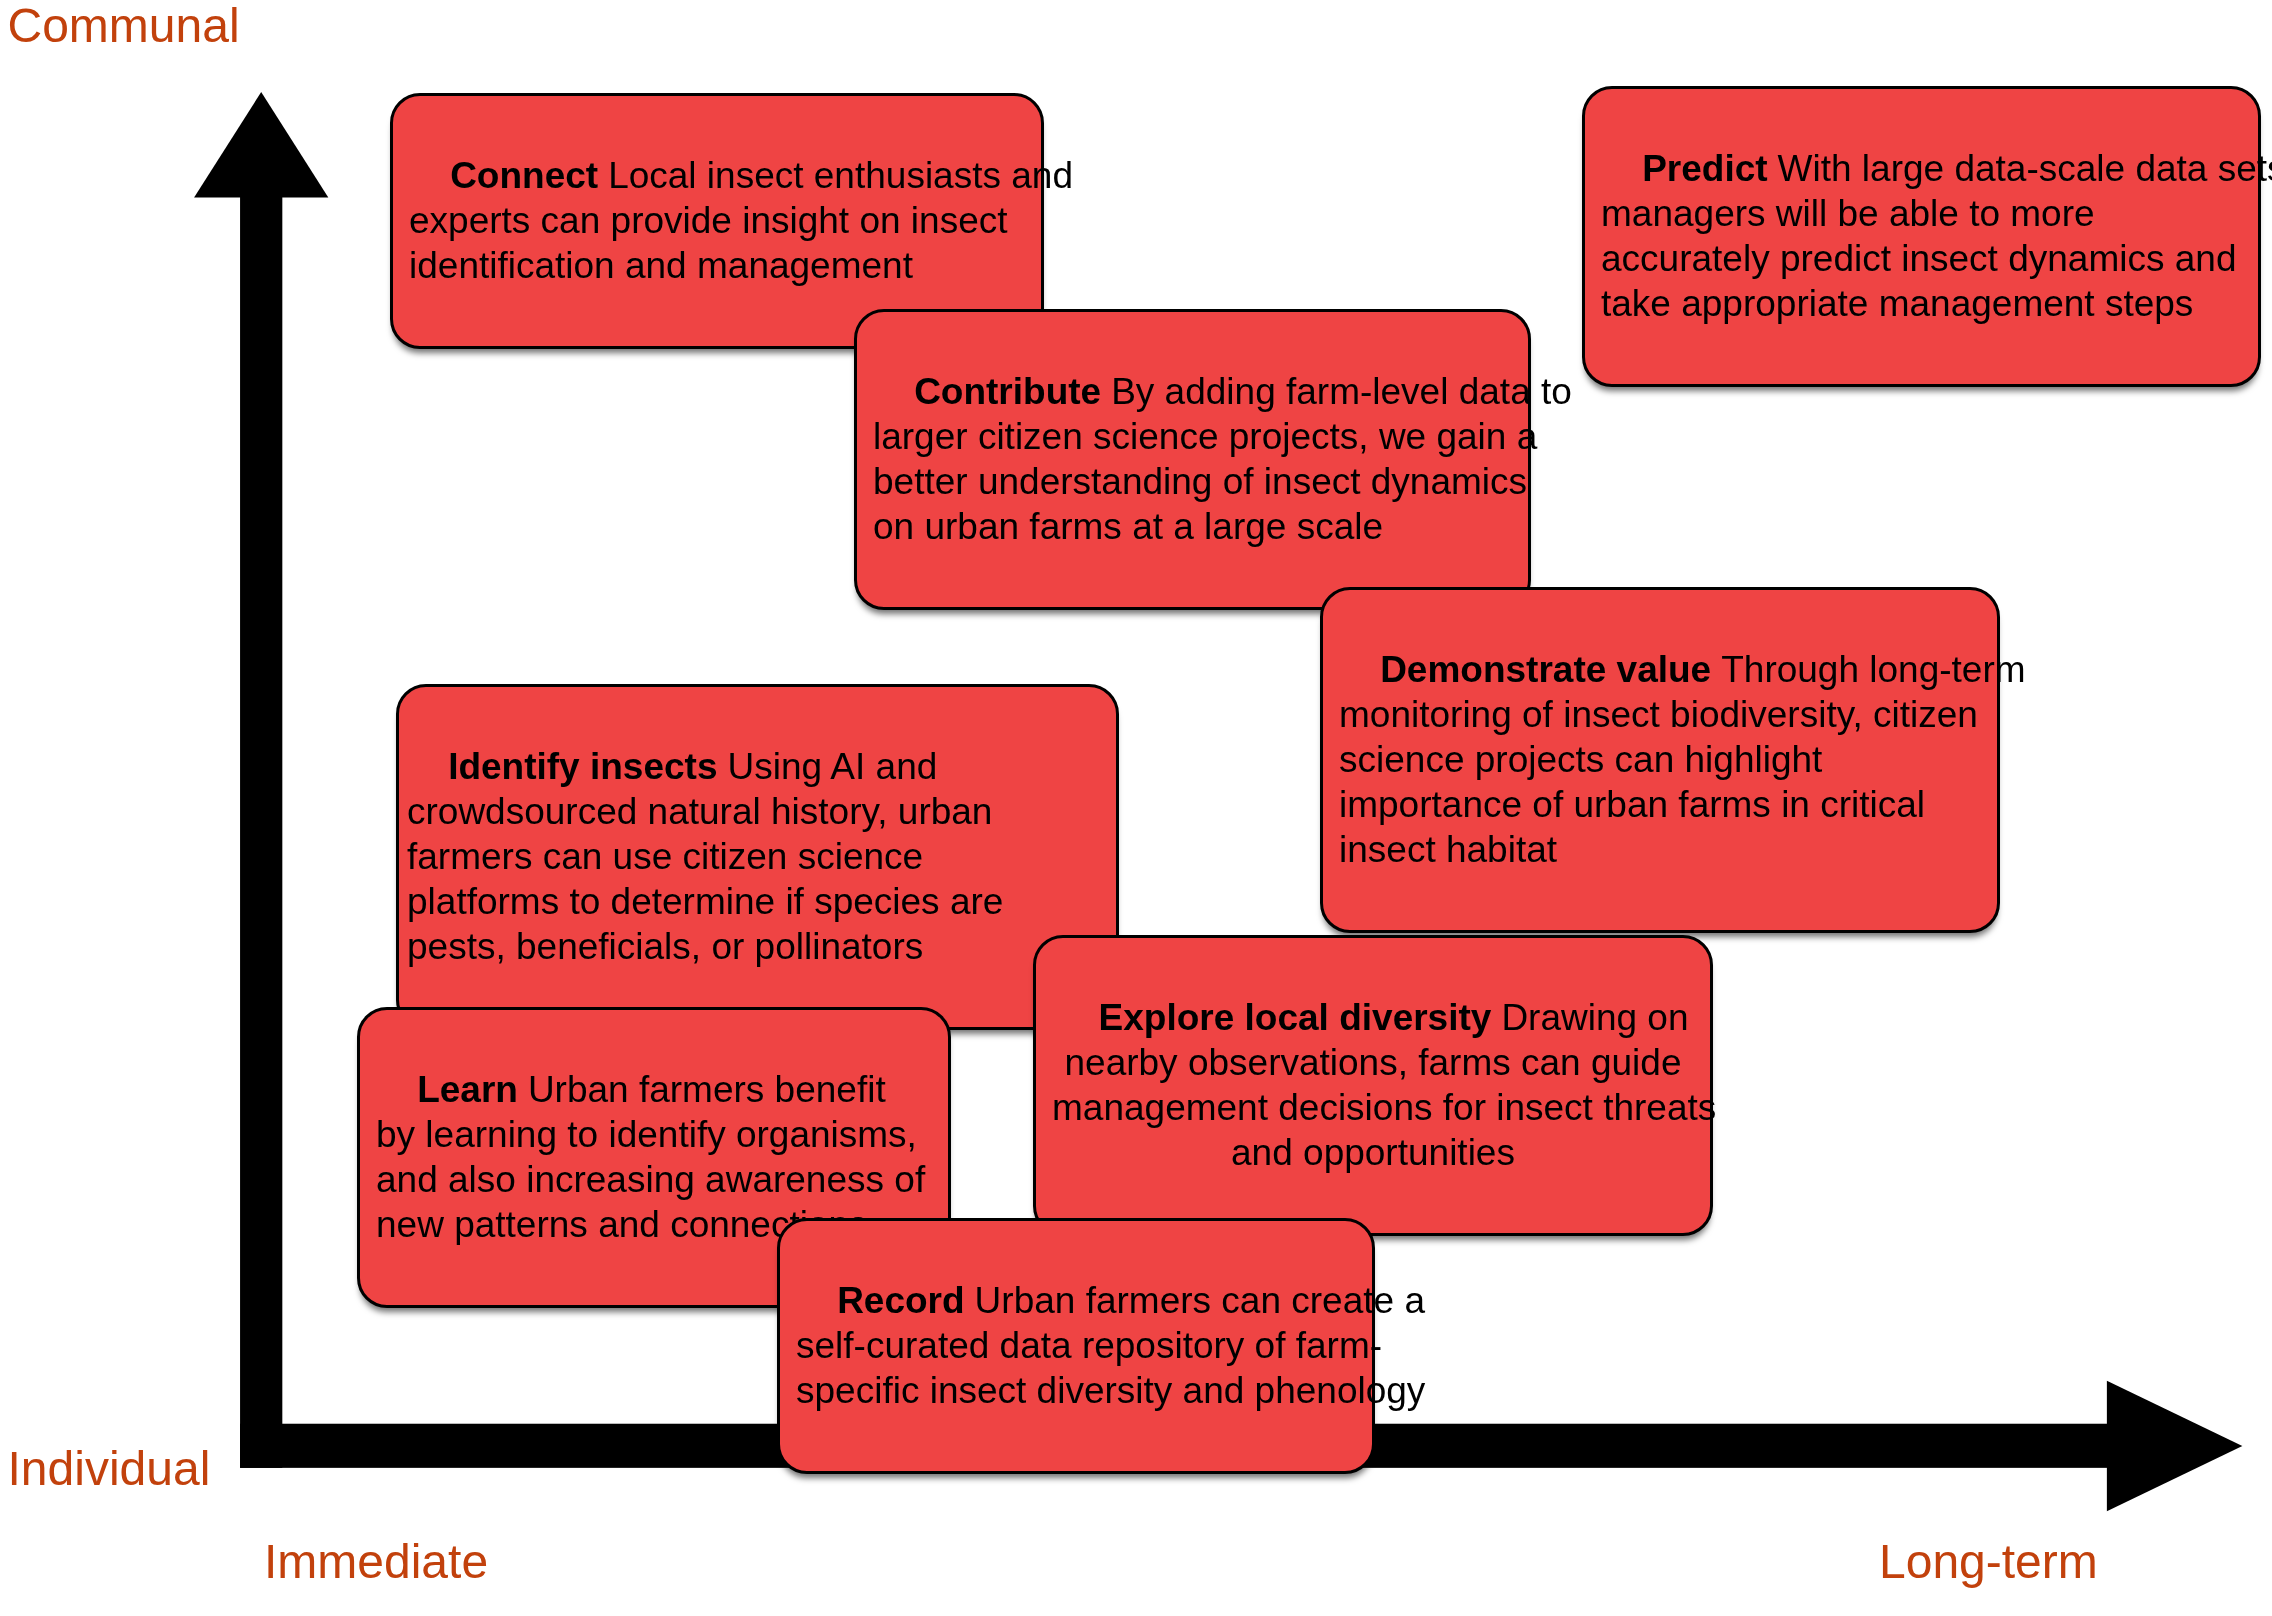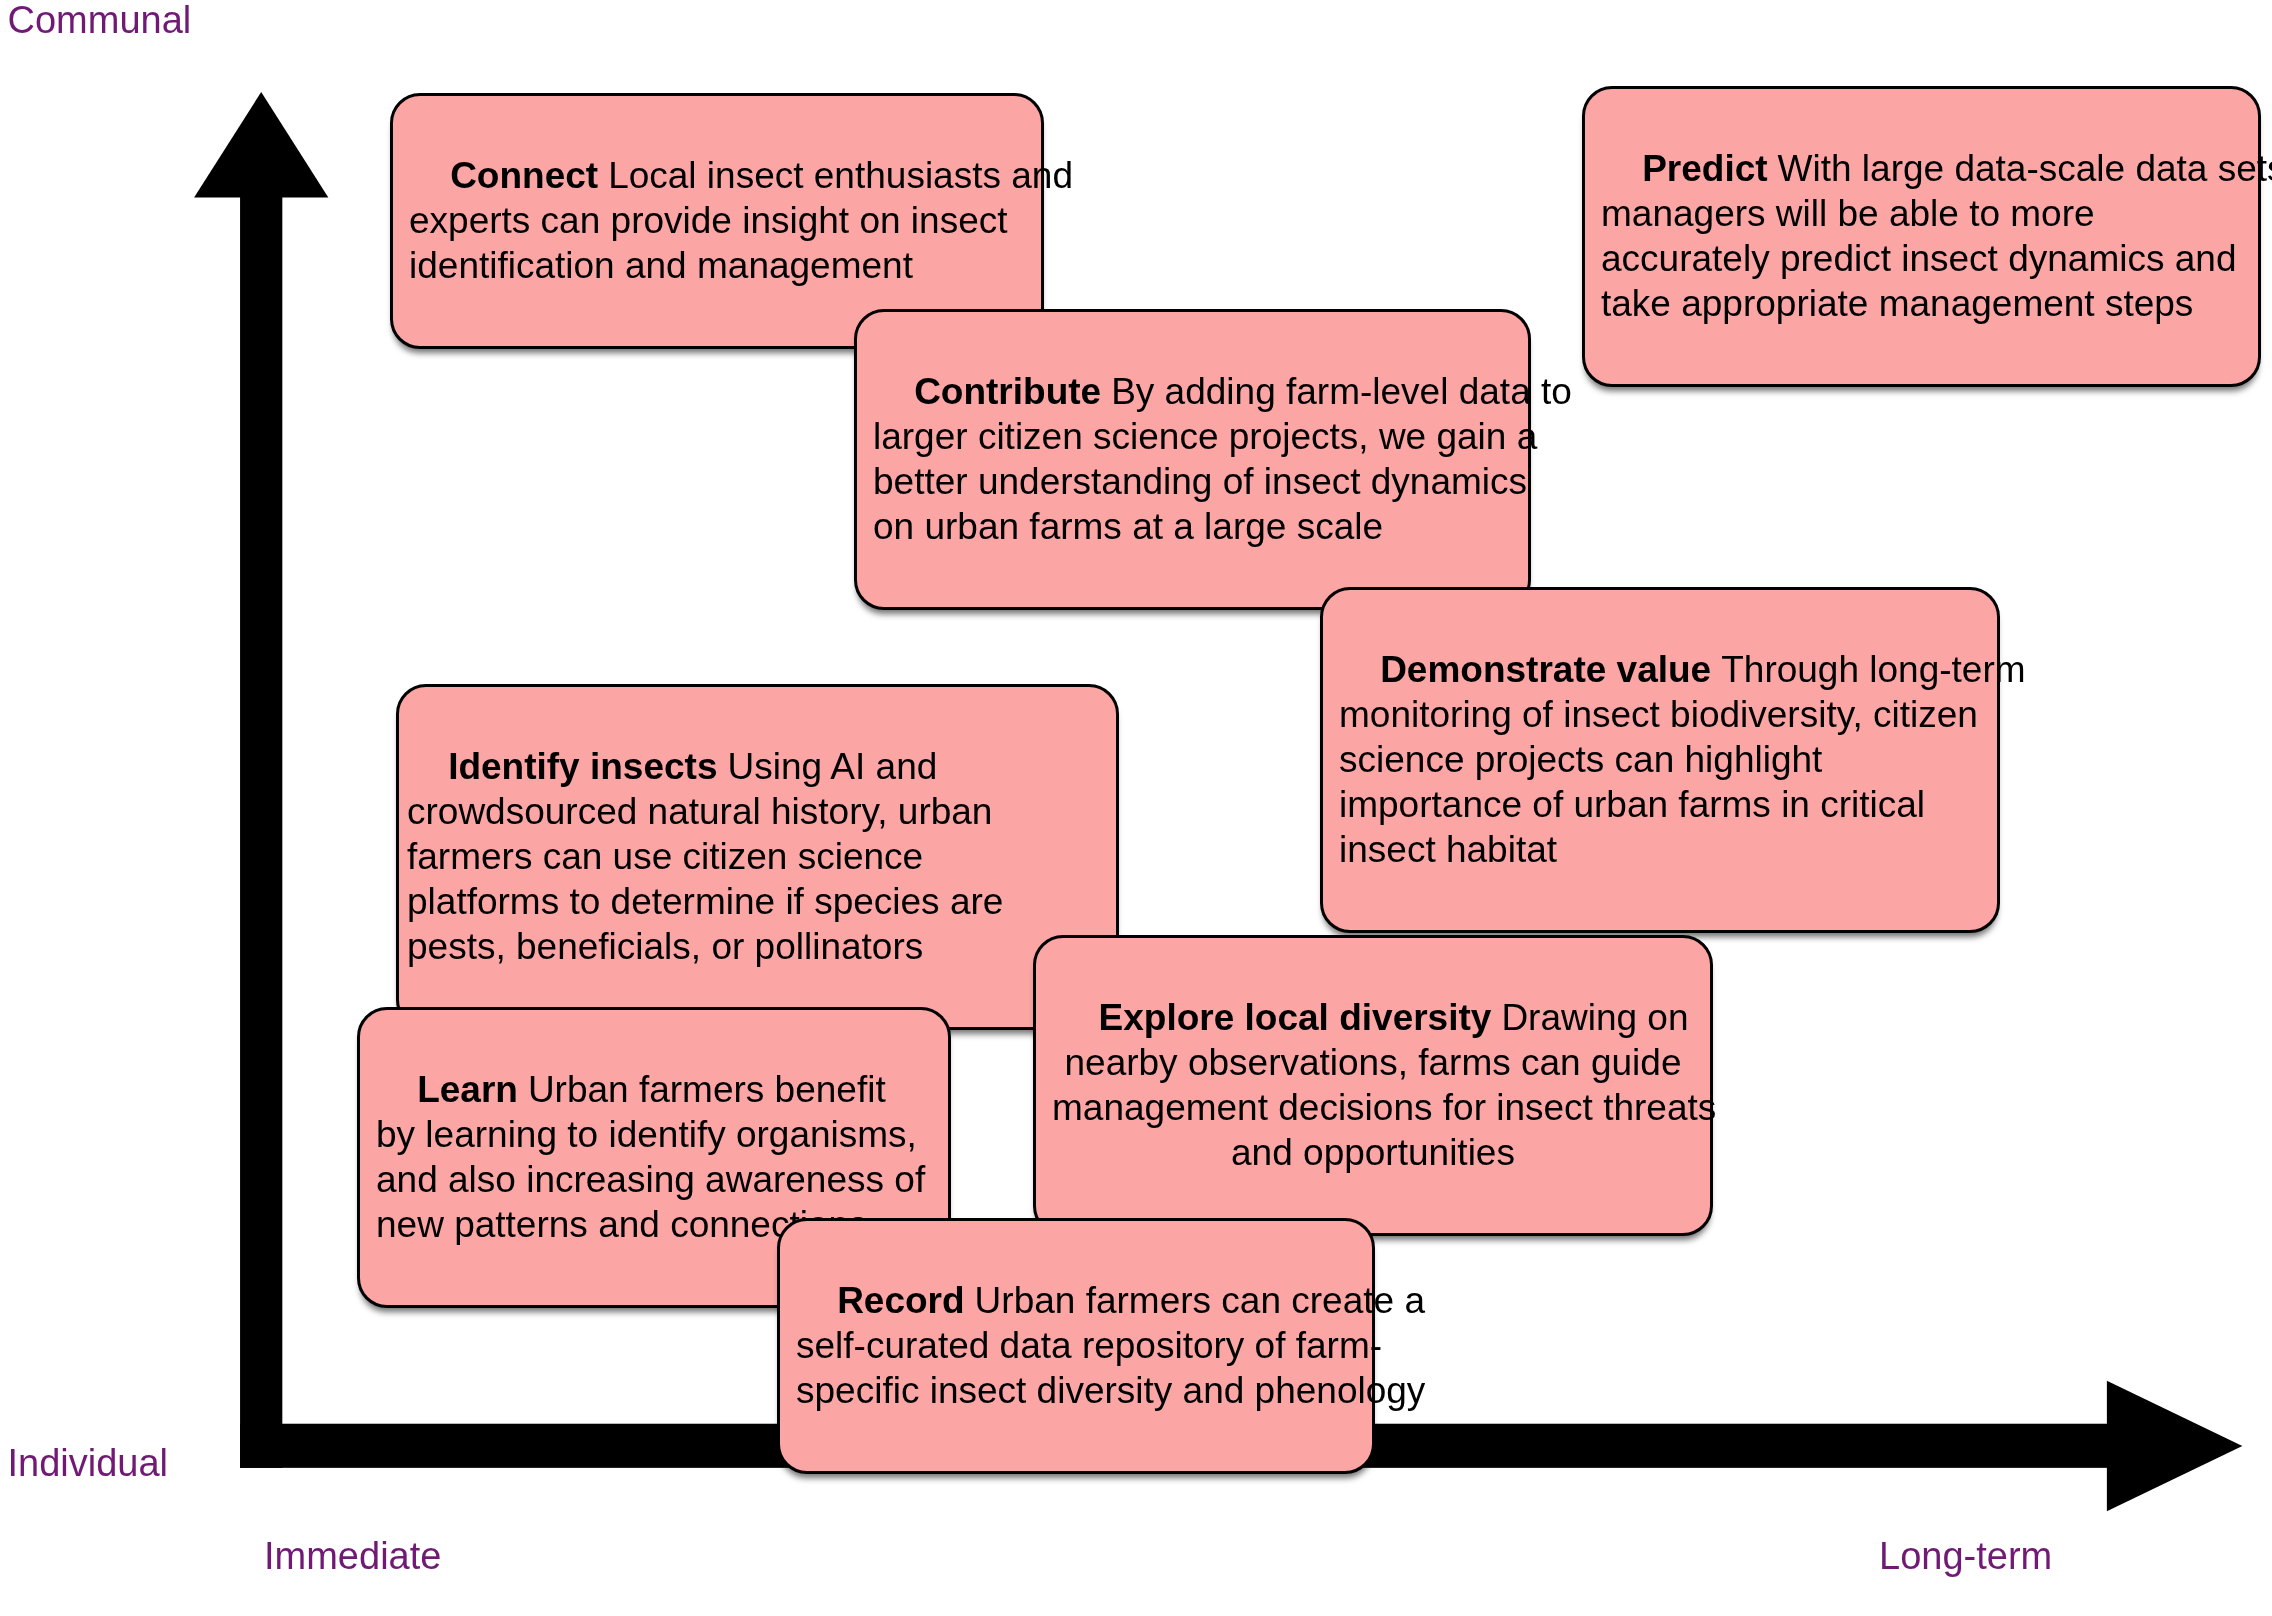--- a/index.html
+++ b/index.html
@@ -18,32 +18,32 @@
   }
   #axes-svg {
     position: absolute;
     left: 0;
     top: 0;
     width: 2273px;
     height: 1617px;
   }
   .axis-label {
     position: absolute;
-    font-size: 38px;
+    font-size: 48px;
     line-height: 1.05;
-    color: #701a75;
+    color: #c2410c;
     white-space: pre;
   }
   #lbl-communal   { left: 7.5px;   top: 1.2px;     }
   #lbl-individual { left: 7.5px;   top: 1428px; margin-top: 16px;  }
   #lbl-immediate  { left: 235px;  top: 1537px; margin-left: 29px;  }
   #lbl-longterm   { left: 1879px; top: 1537px;  }
   .note-box {
     position: absolute;
-    background: #fca5a5;
+    background: #ef4444;
     border: 3.7px solid #000000;
     border-radius: 30px;
     padding: 12.4px 16px;
     font-size: 37px;
     line-height: 45px;
     white-space: pre;
     box-shadow: 0 7.5px 6.2px -3.7px rgba(0,0,0,0.55);
   }
   .note-box .hd {
     font-weight: bold;

